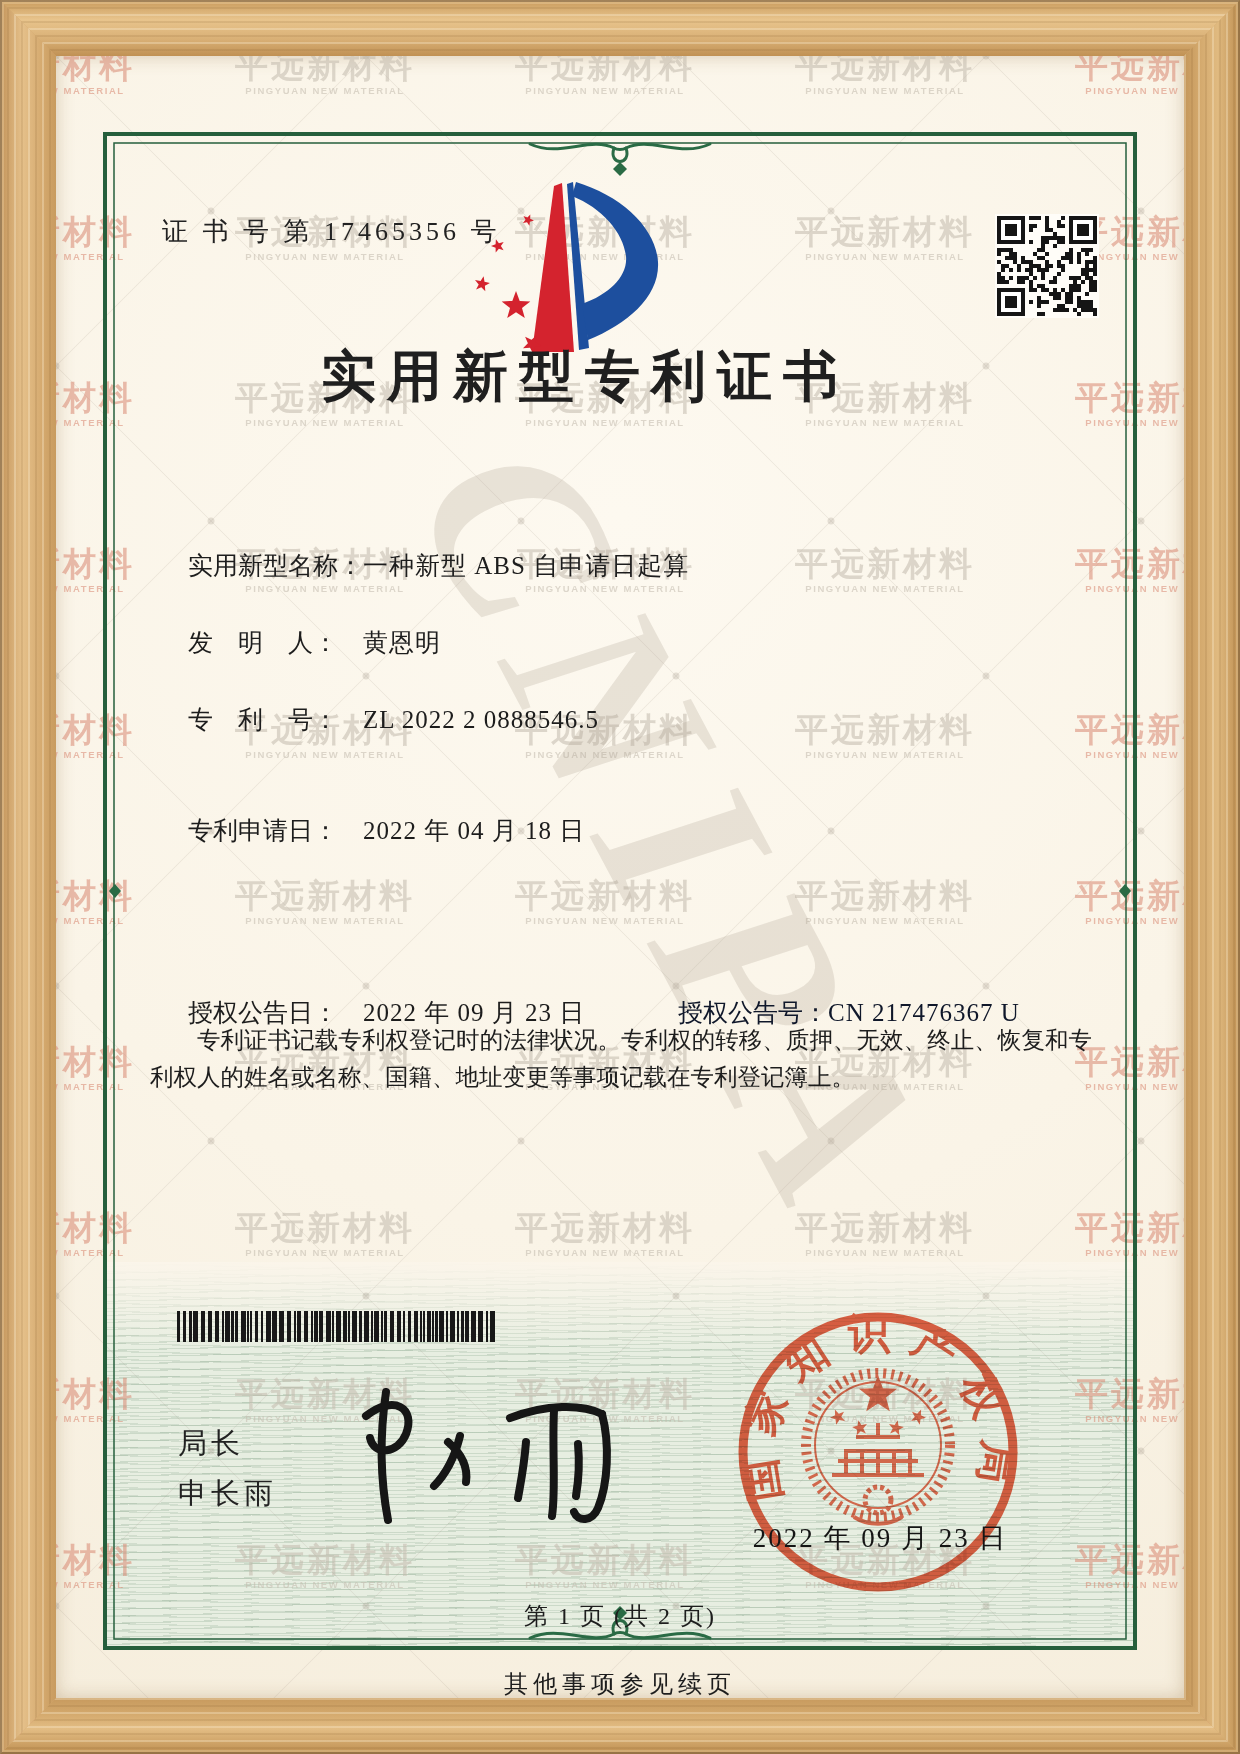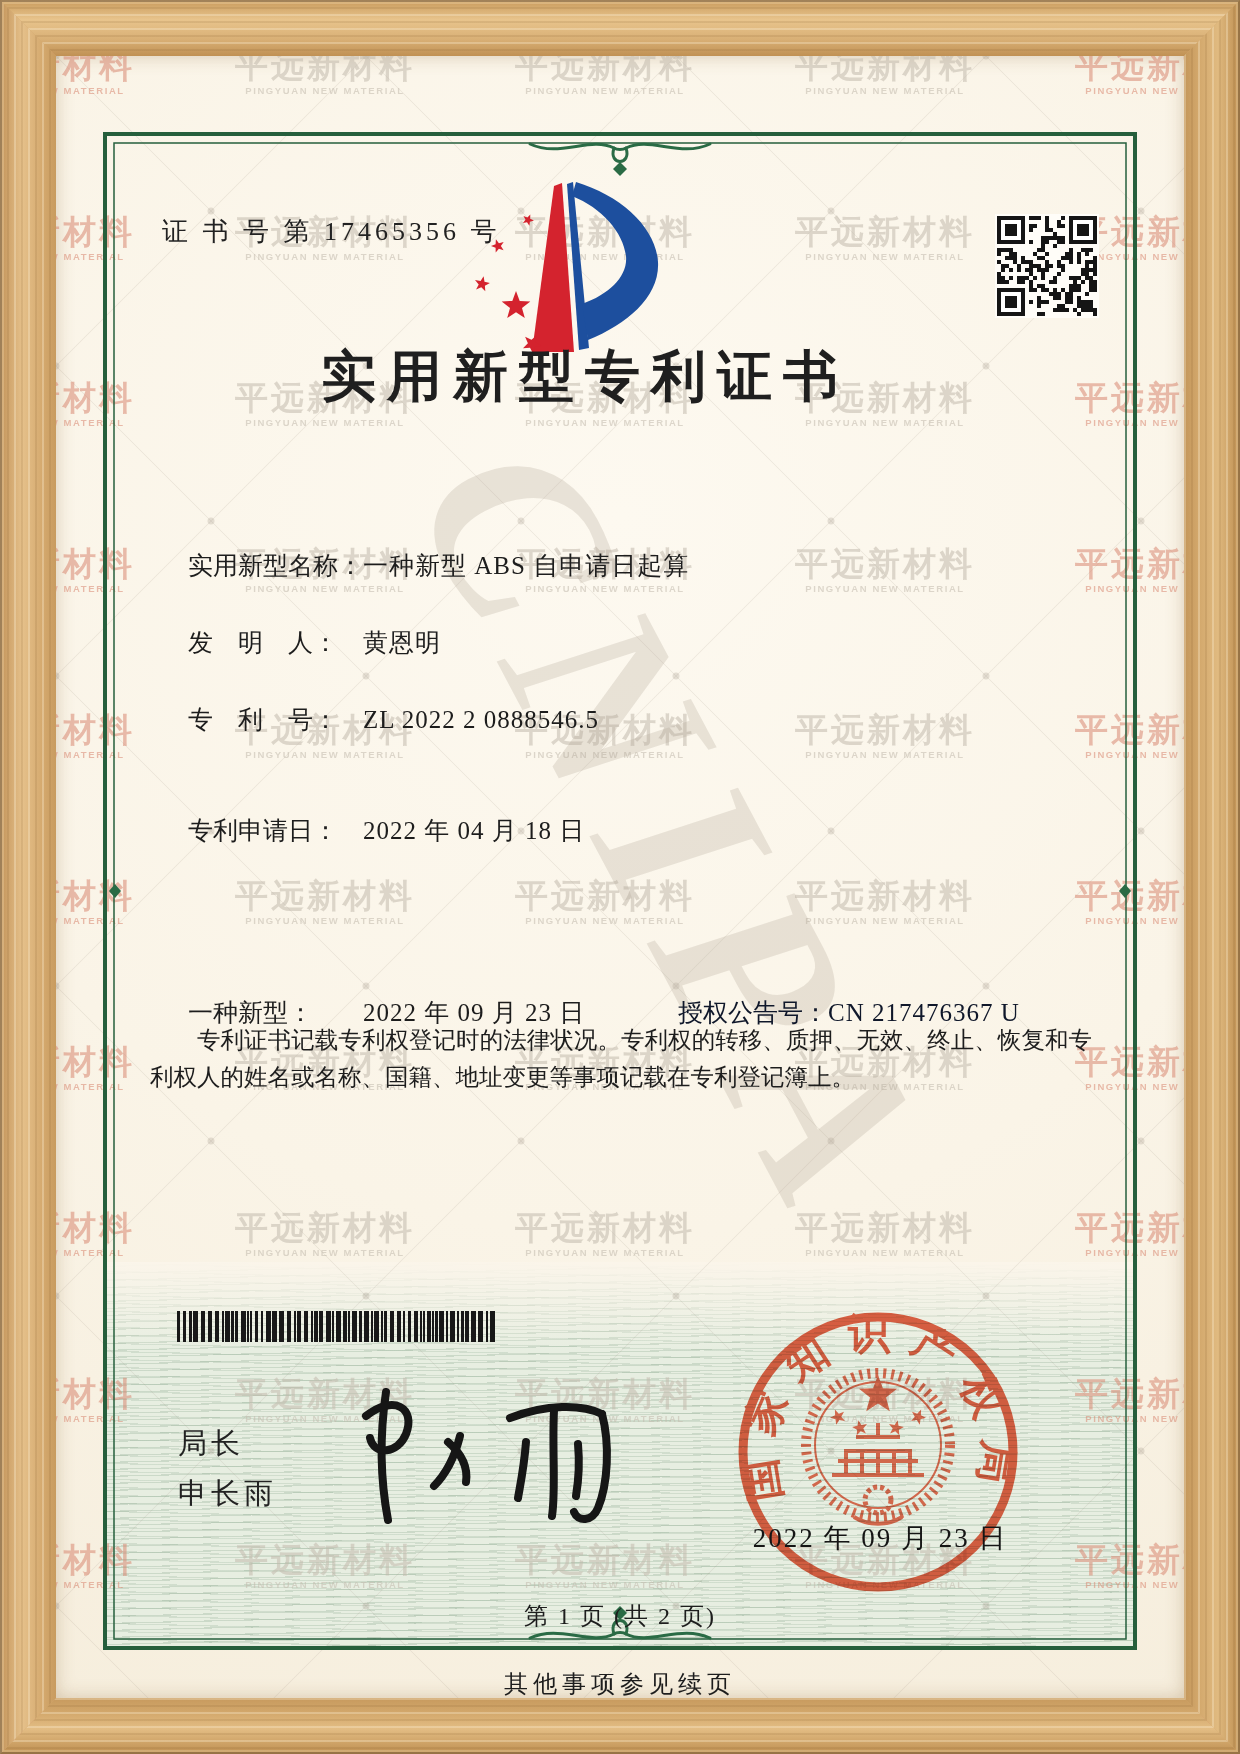--- a/index.html
+++ b/index.html
@@ -574,21 +574,21 @@
   <div class="frow" style="top:598px">
     <span class="flabel">发　明　人：</span><span class="fvalue">黄恩明</span>
   </div>
   <div class="frow" style="top:675px">
     <span class="flabel">专　利　号：</span><span class="fvalue">ZL 2022 2 0888546.5</span>
   </div>
   <div class="frow" style="top:786px">
     <span class="flabel">专利申请日：</span><span class="fvalue">2022 年 04 月 18 日</span>
   </div>
   <div class="frow" style="top:968px">
-    <span class="flabel">一种新型：</span><span class="fvalue">2022 年 09 月 23 日</span>
+    <span class="flabel">授权公告日：</span><span class="fvalue">2022 年 09 月 23 日</span>
   </div>
   <div class="grant-no">
     <span class="flabel" style="min-width:0">授权公告号：</span><span class="fvalue">CN 217476367 U</span>
   </div>
 
   <div class="paras">
     <p>专利证书记载专利权登记时的法律状况。专利权的转移、质押、无效、终止、恢复和专利权人的姓名或名称、国籍、地址变更等事项记载在专利登记簿上。</p>
   </div>
 
   <div class="barcode" id="barcode">

